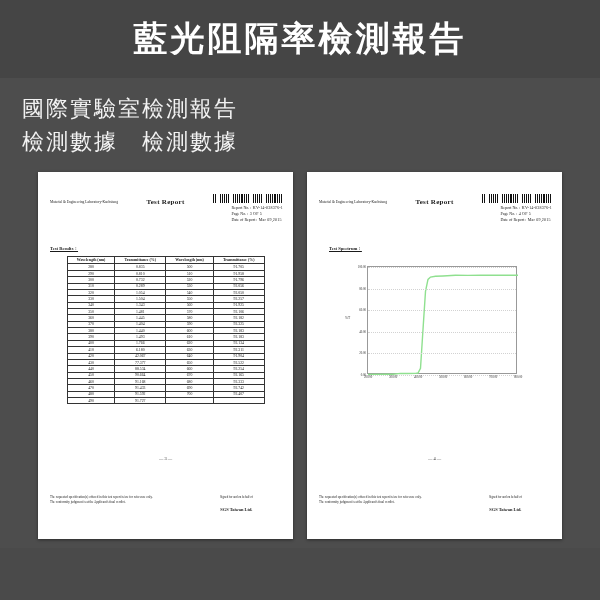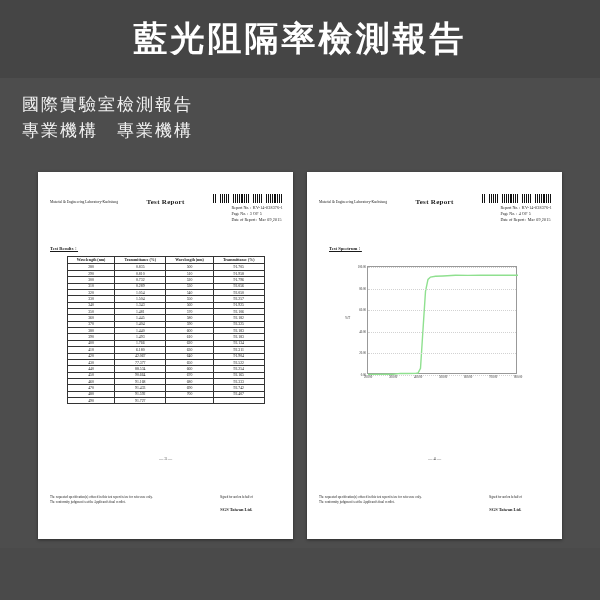--- a/index.html
+++ b/index.html
@@ -32,21 +32,21 @@
     font-family: "DejaVu Sans", sans-serif;
     white-space: nowrap;
   }
   .subtitle-block {
     position: absolute;
     top: 92px; left: 22px;
     color: #f2f2f2;
     font-family: "DejaVu Sans", sans-serif;
   }
   .subtitle-line {
-    font-size: 17px;
+    font-size: 22px;
     letter-spacing: 2px;
     line-height: 1.5;
     white-space: nowrap;
   }
   .docs-area {
     position: absolute;
     top: 172px; left: 0;
     width: 600px; height: 390px;
     display: flex;
     justify-content: center;
@@ -192,21 +192,21 @@
 <body>
 
 <div class="page">
 
   <div class="header-band">
     <div class="header-title">藍光阻隔率檢測報告</div>
   </div>
 
   <div class="subtitle-block">
     <div class="subtitle-line">國際實驗室檢測報告</div>
-    <div class="subtitle-line">專業機構　專業機構</div>
+    <div class="subtitle-line">檢測數據　檢測數據</div>
   </div>
 
   <div class="docs-area">
 
     <div class="doc">
       <div class="doc-lab">Material &amp; Engineering Laboratory-Kaohsiung</div>
       <div class="doc-ttl">Test Report</div>
       <div class="barcode"></div>
       <div class="meta">
         <div><span>Report No.</span>

